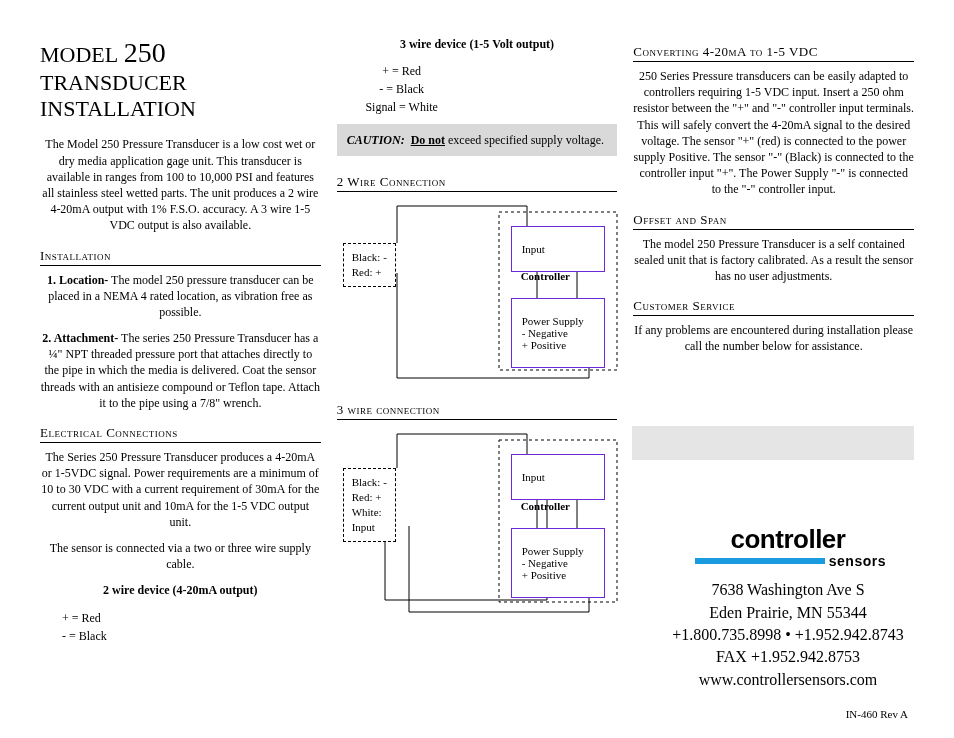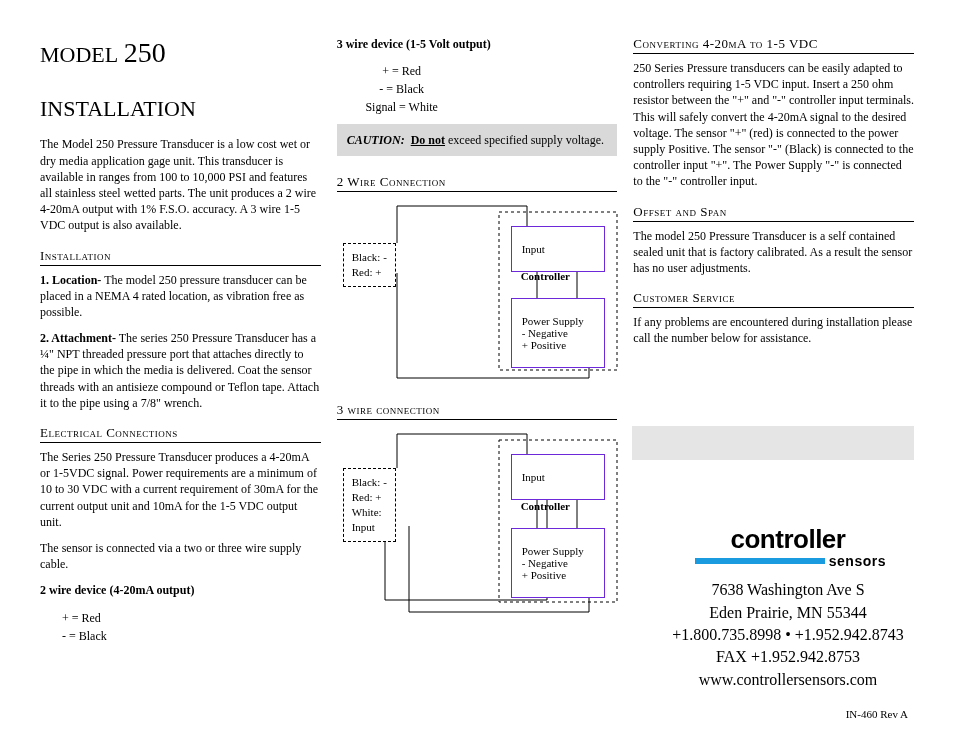--- a/index.html
+++ b/index.html
@@ -16,21 +16,21 @@
   .cols { display: flex; gap: 16px; }
   .col { width: 282px; }
   h1 {
     font-family: Georgia, serif;
     font-weight: normal;
     font-size: 22px;
     line-height: 1.2;
     margin-bottom: 14px;
   }
   h1 .big { font-size: 28px; }
-  p { line-height: 1.35; margin-bottom: 10px; text-align: left; }
+  p { line-height: 1.35; margin-bottom: 10px; text-align: center; }
   .sec-head {
     font-variant: small-caps;
     font-size: 13px;
     letter-spacing: 0.5px;
     border-bottom: 0.5px solid #000;
     padding-bottom: 1px;
     margin-top: 14px;
     margin-bottom: 6px;
   }
   .indent { margin-left: 22px; line-height: 1.5; margin-bottom: 8px; }
@@ -88,21 +88,21 @@
   .underline { text-decoration: underline; }
 </style>
 </head>
 <body>
 
 <div class="cols">
 
   <div class="col">
     <h1>
       <span>MODEL</span>&nbsp;<span class="big">250</span><br>
-      <br>
+      <span>TRANSDUCER</span><br>
       <span>INSTALLATION</span>
     </h1>
     <p>The Model 250 Pressure Transducer is a low cost wet or dry media application gage unit. This transducer is available in ranges from 100 to 10,000 PSI and features all stainless steel wetted parts. The unit produces a 2 wire 4-20mA output with 1% F.S.O. accuracy. A 3 wire 1-5 VDC output is also available.</p>
 
     <div class="sec-head">Installation</div>
     <p><span class="bold">1. Location-</span><span> The model 250 pressure transducer can be placed in a NEMA 4 rated location, as vibration free as possible.</span></p>
     <p><span class="bold">2. Attachment-</span><span> The series 250 Pressure Transducer has a ¼" NPT threaded pressure port that attaches directly to the pipe in which the media is delivered. Coat the sensor threads with an antisieze compound or Teflon tape. Attach it to the pipe using a 7/8" wrench.</span></p>
 
     <div class="sec-head">Electrical Connections</div>
     <p>The Series 250 Pressure Transducer produces a 4-20mA or 1-5VDC signal. Power requirements are a minimum of 10 to 30 VDC with a current requirement of 30mA for the current output unit and 10mA for the 1-5 VDC output unit.</p>
@@ -174,21 +174,21 @@
       <div class="ctrl-label" style="left:184px; top:74px;">Controller</div>
       <div class="ctrl-box" style="left:174px; top:102px; width:94px;">
         <span>Power Supply</span><br>
         <span>- Negative</span><br>
         <span>+ Positive</span>
       </div>
     </div>
   </div>
 
   <div class="col">
-    <div class="sec-head" style="margin-top:0;">Converting 4-20mA to 1-5 VDC</div>
+    <div class="sec-head" style="margin-top:8px;">Converting 4-20mA to 1-5 VDC</div>
     <p>250 Series Pressure transducers can be easily adapted to controllers requiring 1-5 VDC input. Insert a 250 ohm resistor between the "+" and "-" controller input terminals. This will safely convert the 4-20mA signal to the desired voltage. The sensor "+" (red) is connected to the power supply Positive.  The sensor "-" (Black) is connected to the controller input "+". The Power Supply "-" is connected to the "-" controller input.</p>
 
     <div class="sec-head">Offset  and Span</div>
     <p>The model 250 Pressure Transducer is a self contained sealed unit that is factory calibrated. As a result the sensor has no user adjustments.</p>
 
     <div class="sec-head">Customer Service</div>
     <p>If any problems are encountered during installation please call the number below for assistance.</p>
   </div>
 
 </div>

